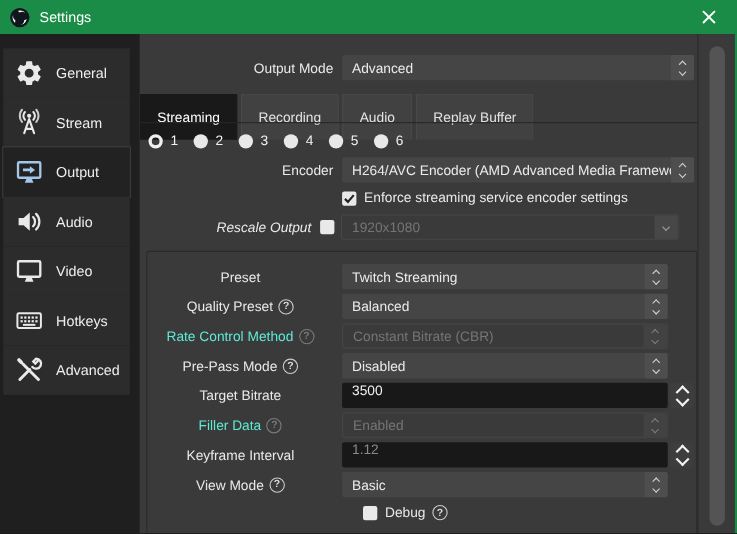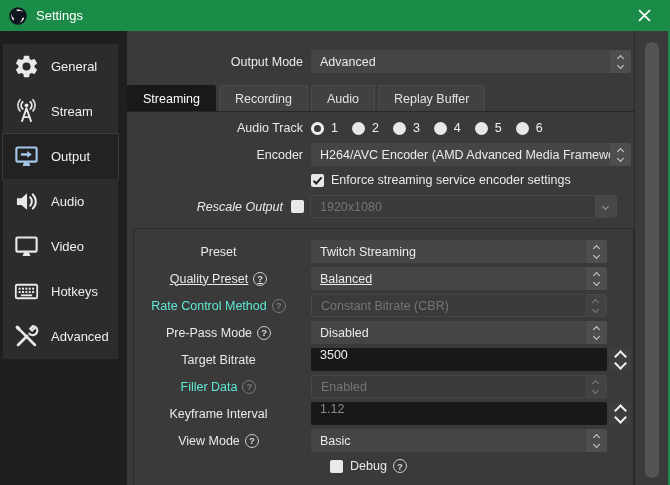--- a/index.html
+++ b/index.html
@@ -43,21 +43,21 @@
   
   .spinbox{position:relative;height:23px;background:#181818;border-radius:2px;display:flex;align-items:flex-start;}
   .spinbox .cval{padding-left:9px;color:#f0f0f0;}
   .stepper{position:absolute;right:-24px;top:0;width:22px;height:23px;display:flex;flex-direction:column;
            background:#3d3d3d;border-radius:2px;align-items:center;justify-content:center;cursor:pointer;}
   .bch{display:block;width:9px;height:9px;border-left:2.2px solid #f2f2f2;border-bottom:2.2px solid #f2f2f2;box-sizing:border-box;}
   .bch.up{transform:rotate(135deg);margin-bottom:-1px;}
   .bch.dn{transform:rotate(-45deg);margin-top:-1px;}
   
   .tabs{position:absolute;left:0;top:54px;display:flex;gap:3px;height:26px;}
-  .tab{height:26px;display:flex;align-items:center;padding:0 15px;background:#414141;
+  .tab{height:42px;display:flex;align-items:center;padding:0 15px;background:#414141;
        border:1px solid #4b4b4b;border-bottom:none;border-radius:3px 3px 0 0;color:#e2e2e2;
        box-sizing:border-box;cursor:pointer;}
   .tab.sel{background:#191919;border-color:#191919;color:#ffffff;}
   .tabline{position:absolute;left:0;top:80px;width:507px;height:1px;background:#272727;}
   
   .rgroup{display:flex;align-items:center;}
   .ritem{display:flex;align-items:center;margin-right:14px;cursor:pointer;}
   .radio{width:13px;height:13px;border-radius:50%;background:#e8e8e8;box-sizing:border-box;}
   .radio.on{background:transparent;border:3.4px solid #f0f0f0;}
   .rnum{margin-left:7px;color:#f2f2f2;}
@@ -204,23 +204,20 @@
 
     <div class="tabs">
       <div class="tab sel">Streaming</div>
       <div class="tab">Recording</div>
       <div class="tab">Audio</div>
       <div class="tab">Replay Buffer</div>
     </div>
     <div class="tabline"></div>
 
     <div class="row" style="top:87px;height:20px;">
-      <div class="lblcell">
-          <span class="lbl">Audio Track</span>
-        </div>
       <div class="rgroup" style="margin-left:8px;">
         <span class="ritem">
             <span class="radio on"></span>
             <span class="rnum">1</span>
           </span>
         <span class="ritem">
             <span class="radio"></span>
             <span class="rnum">2</span>
           </span>
         <span class="ritem">
@@ -285,21 +282,21 @@
           </div>
         <div class="combo gfield">
           <span class="cval">Twitch Streaming</span>
           <span class="spinblk">
               <i class="ch up"></i>
               <i class="ch dn"></i>
             </span>
         </div>
       </div>
 
-      <div class="grow" style="top:38px;text-decoration:underline;">
+      <div class="grow" style="top:38px;">
         <div class="glbl">
           <span class="lbl">Quality Preset</span>
           <span class="help">?</span>
         </div>
         <div class="combo gfield">
           <span class="cval">Balanced</span>
           <span class="spinblk">
               <i class="ch up"></i>
               <i class="ch dn"></i>
             </span>

